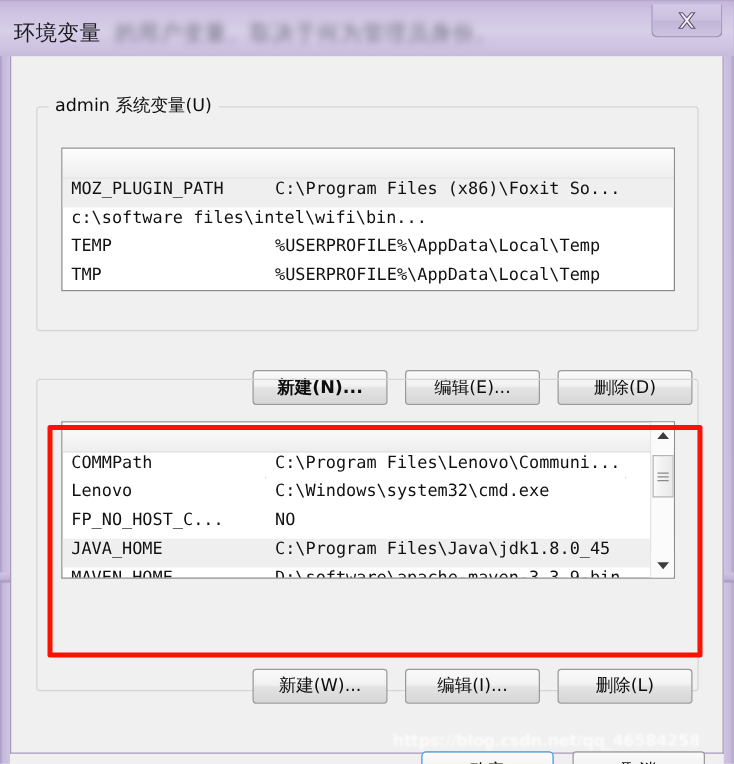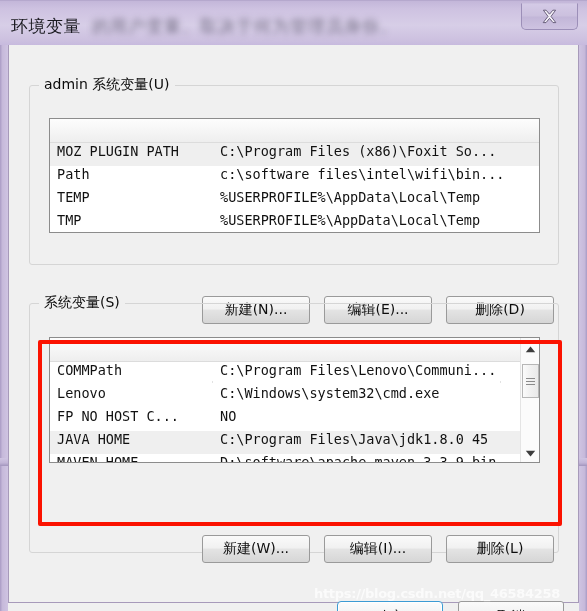--- a/index.html
+++ b/index.html
@@ -182,21 +182,21 @@
     border-radius: 3px;
     background: linear-gradient(180deg,#fafafa 0%,#f1f1f1 45%,#e3e3e3 52%,#d6d6d6 100%);
     font-family: "DejaVu Sans", sans-serif;
     font-size: 14px;
     color: #0d0d0d;
     display: flex; align-items: center; justify-content: center;
     white-space: nowrap;
   }
   .btn.wide { width: 108px; }
 
-  #btn-user-new    { left: 193px; top: 251px; }
+  #btn-user-new    { left: 193px; top: 251px; font-weight: bold; }
   #btn-user-edit   { left: 315px; top: 251px; }
   #btn-user-delete { left: 437px; top: 251px; }
 
   #btn-sys-new     { left: 193px; top: 490px; text-align: right; }
   #btn-sys-edit    { left: 315px; top: 490px; }
   #btn-sys-delete  { left: 437px; top: 490px; }
 
   #btn-ok {
     left: 328px; top: 556px; width: 106px; height: 31px;
     border: 1px solid #3c9bd4;
@@ -266,41 +266,39 @@
           <div class="hcell c-name">变量</div>
           <div class="hcell c-val">值</div>
           <div class="hcell c-pad"></div>
         </div>
         <div class="lv-body" id="user-rows">
             <div class="lv-row selected">
               <div class="cell c-name">MOZ_PLUGIN_PATH</div>
               <div class="cell c-val">C:\Program Files (x86)\Foxit So...</div>
             </div>
             <div class="lv-row">
-              <div class="cell c-name">Path</div>
               <div class="cell c-val">c:\software files\intel\wifi\bin...</div>
             </div>
             <div class="lv-row">
               <div class="cell c-name">TEMP</div>
               <div class="cell c-val">%USERPROFILE%\AppData\Local\Temp</div>
             </div>
             <div class="lv-row">
               <div class="cell c-name">TMP</div>
               <div class="cell c-val">%USERPROFILE%\AppData\Local\Temp</div>
             </div>
           </div>
       </div>
     </div>
 
     <button class="btn wide" id="btn-user-new">新建(N)...</button>
     <button class="btn wide" id="btn-user-edit">编辑(E)...</button>
     <button class="btn wide" id="btn-user-delete">删除(D)</button>
 
     <div class="groupbox" id="group-system">
-      <div class="group-legend">系统变量(S)</div>
 
       <div class="listview" id="list-system">
         <div class="lv-header">
           <div class="hcell c-name">变量</div>
           <div class="hcell c-val">值</div>
           <div class="hcell c-pad"></div>
         </div>
         <div class="lv-body" id="system-rows">
             <div class="lv-row">
               <div class="cell c-name">COMMPath</div>

